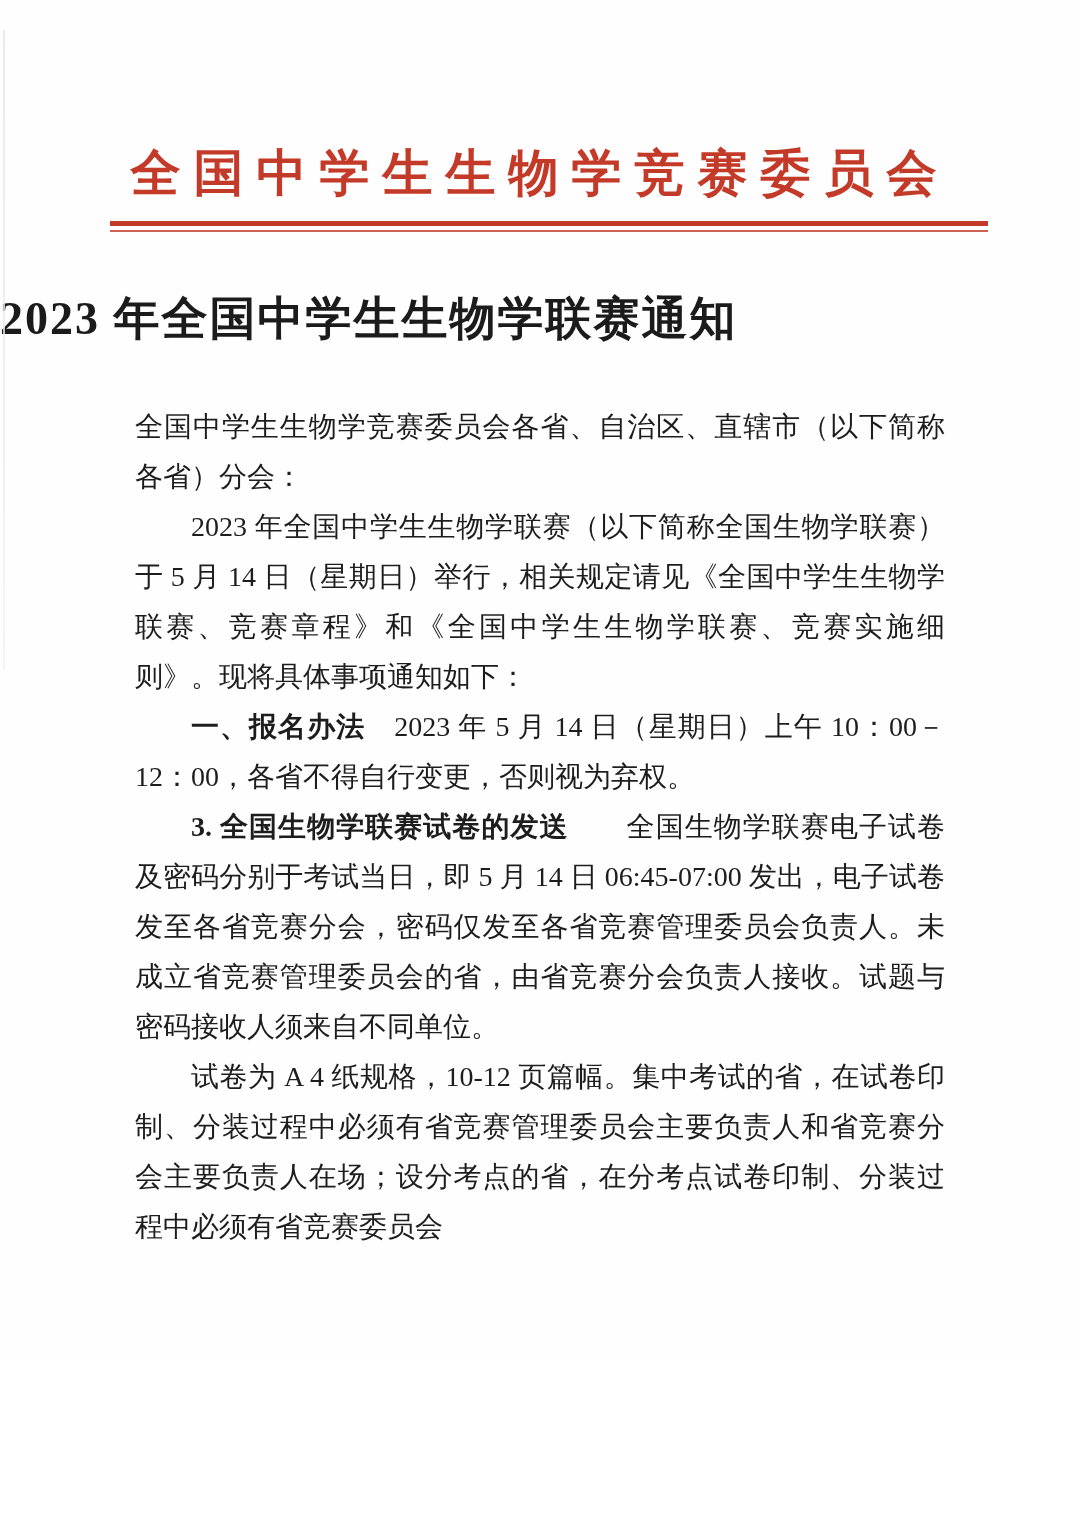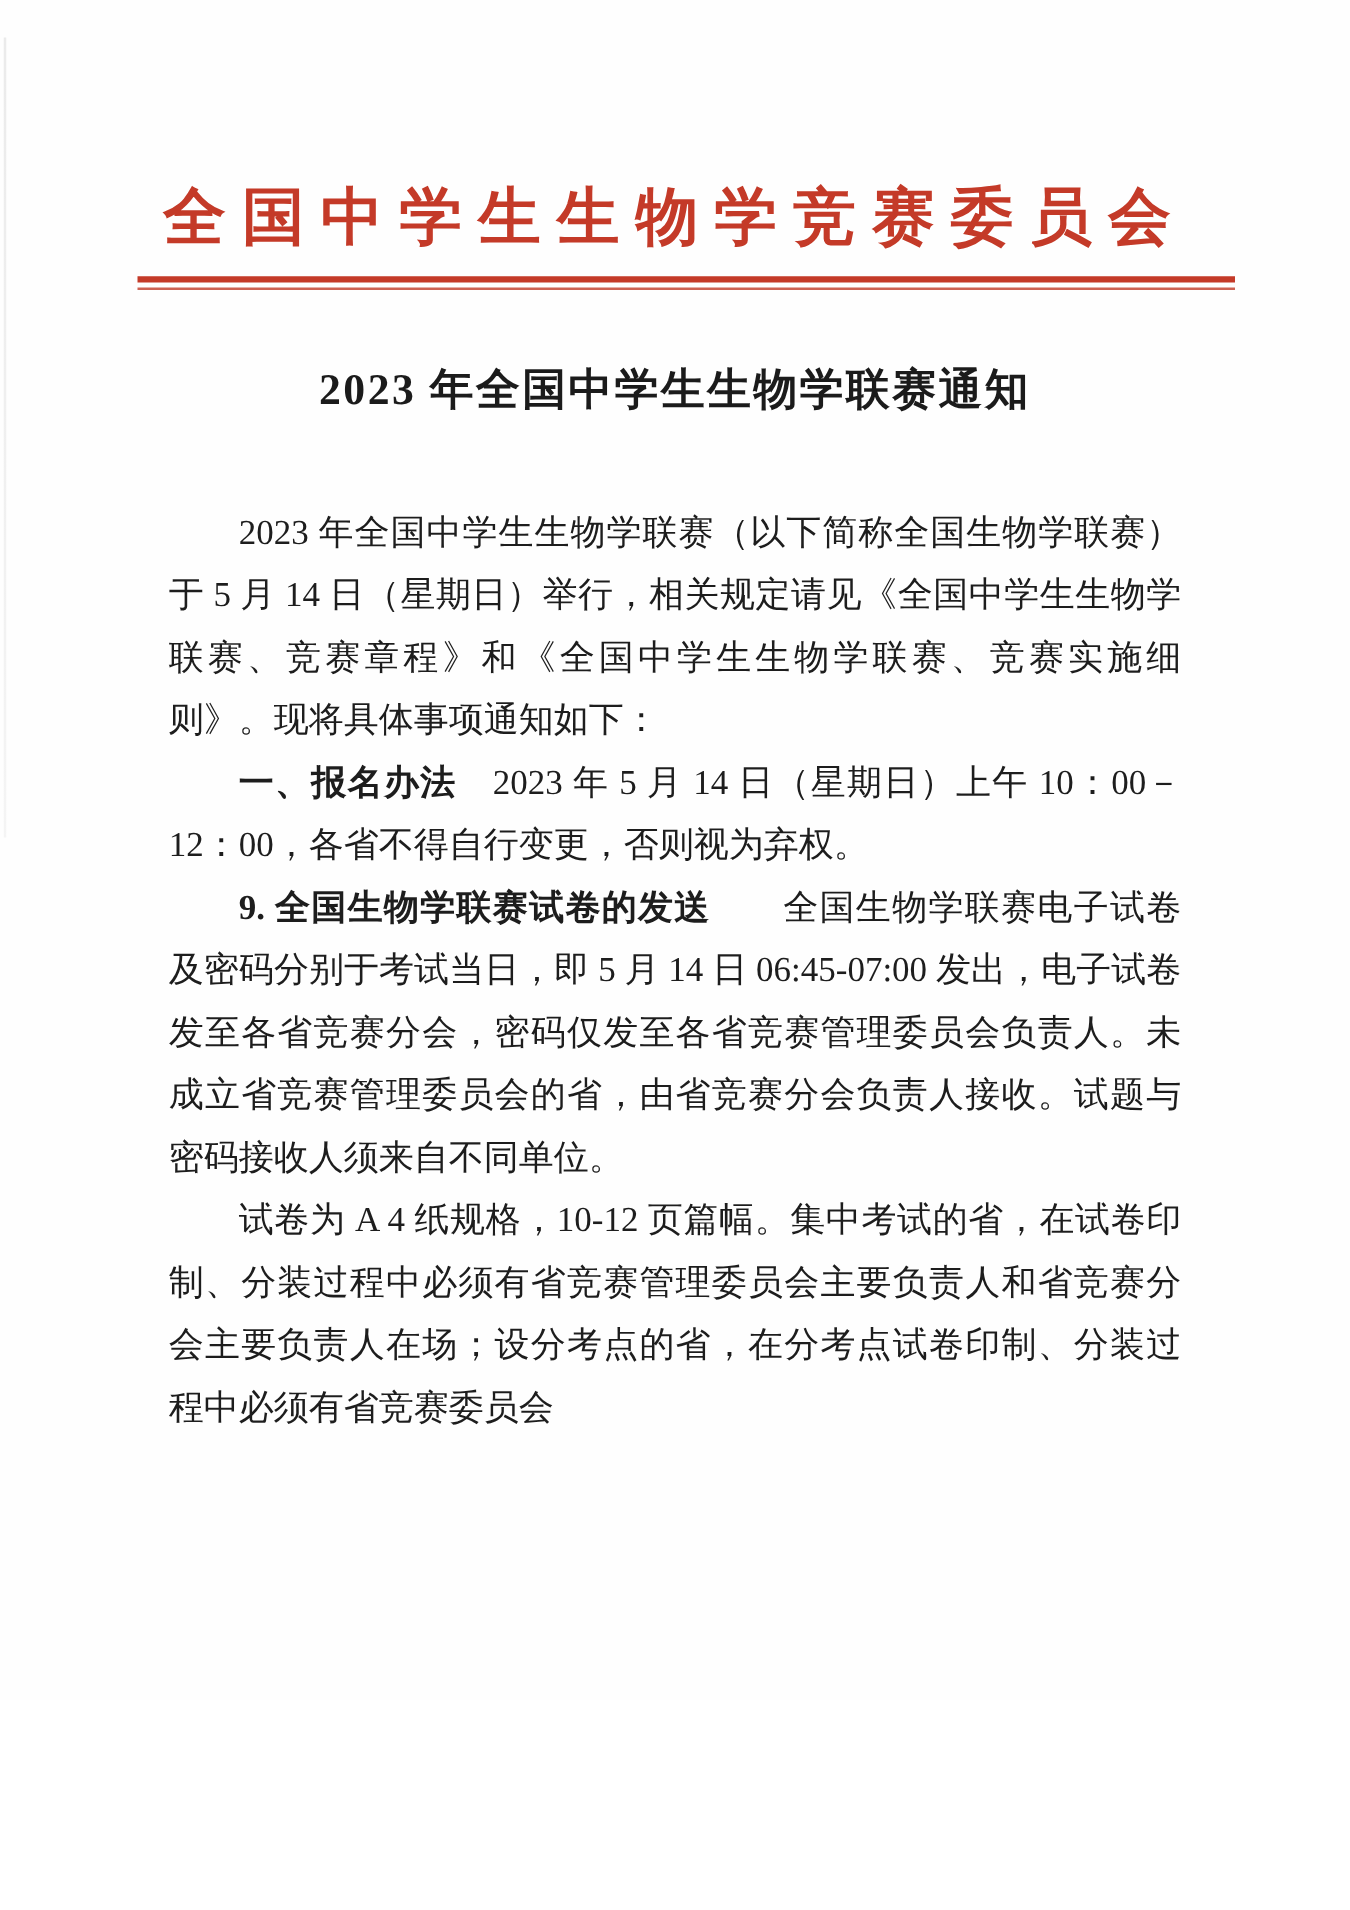--- a/index.html
+++ b/index.html
@@ -43,23 +43,23 @@
     margin: 16px 92px 0 110px;
   }
   .rule-thin {
     height: 2px;
     background: #cd6152;
     margin: 4px 92px 0 110px;
   }
   .doc-title {
     margin: 0;
     padding-top: 56px;
-    text-align: center;
+    text-align: left;
     color: #1b1b1b;
-    font-size: 35px;
+    font-size: 46px;
     font-weight: bold;
     letter-spacing: 2px;
   }
   .doc-body {
     position: absolute;
     left: 135px;
     right: 135px;
     top: 402px;
     font-size: 28px;
     line-height: 50px;
@@ -103,22 +103,23 @@
 
   <header>
     <h1 class="org-title">全国中学生生物学竞赛委员会</h1>
     <div class="rule-thick"></div>
     <div class="rule-thin"></div>
   </header>
 
   <h2 class="doc-title">2023 年全国中学生生物学联赛通知</h2>
 
   <main class="doc-body" id="doc-body">
+      <p class="para"><span>全国中学生生物学竞赛委员会各省、自治区、直辖市（以下简称各省）分会：</span></p>
       <p class="para indent"><span>2023 年全国中学生生物学联赛（以下简称全国生物学联赛）于 5 月 14 日（星期日）举行，相关规定请见《全国中学生生物学联赛、竞赛章程》和《全国中学生生物学联赛、竞赛实施细则》。现将具体事项通知如下：</span></p>
       <p class="para indent"><span class="bold">一、报名办法</span><span>　2023 年 5 月 14 日（星期日）上午 10：00－12：00，各省不得自行变更，否则视为弃权。</span></p>
-      <p class="para indent"><span class="bold">9. 全国生物学联赛试卷的发送</span><span>　　全国生物学联赛电子试卷及密码分别于考试当日，即 5 月 14 日 06:45-07:00 发出，电子试卷发至各省竞赛分会，密码仅发至各省竞赛管理委员会负责人。未成立省竞赛管理委员会的省，由省竞赛分会负责人接收。试题与密码接收人须来自不同单位。</span></p>
+      <p class="para indent"><span class="bold">3. 全国生物学联赛试卷的发送</span><span>　　全国生物学联赛电子试卷及密码分别于考试当日，即 5 月 14 日 06:45-07:00 发出，电子试卷发至各省竞赛分会，密码仅发至各省竞赛管理委员会负责人。未成立省竞赛管理委员会的省，由省竞赛分会负责人接收。试题与密码接收人须来自不同单位。</span></p>
       <p class="para indent"><span>试卷为 A 4 纸规格，10-12 页篇幅。集中考试的省，在试卷印制、分装过程中必须有省竞赛管理委员会主要负责人和省竞赛分会主要负责人在场；设分考点的省，在分考点试卷印制、分装过程中必须有省竞赛委员会</span></p>
     </main>
 
   <div class="page-number">1</div>
 
   <div class="watermark">知乎 @质心姐姐</div>
 </div>
 
 </body></html>

